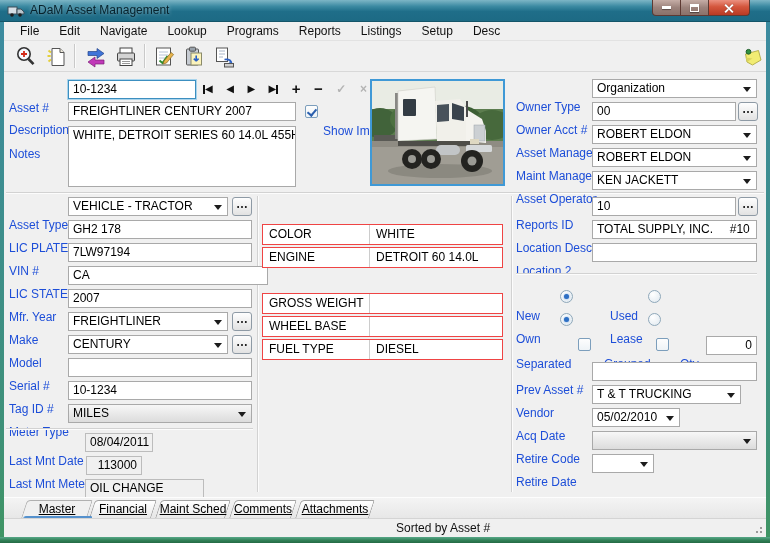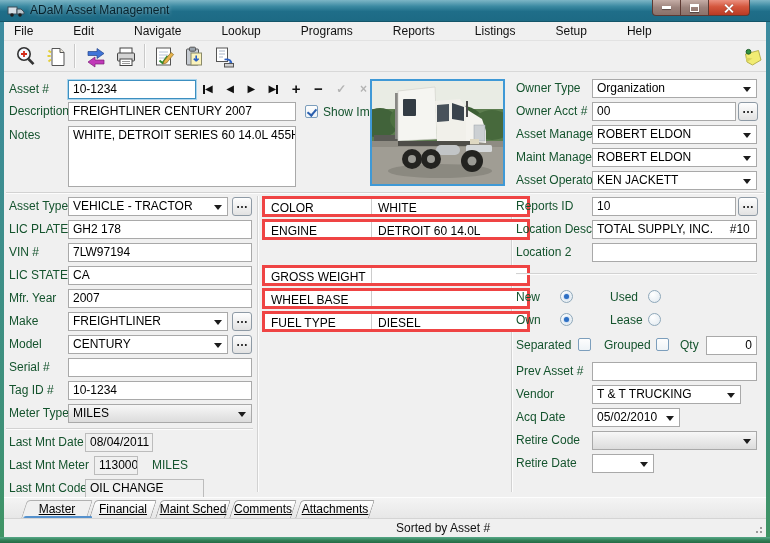--- a/index.html
+++ b/index.html
@@ -30,31 +30,31 @@
     height:11px; background:#fff; box-shadow:0 0 1px rgba(0,0,0,.5); }
   .glyph-x::before { transform:rotate(45deg); } .glyph-x::after { transform:rotate(-45deg); }
   .frame-l,.frame-r { position:absolute; top:22px; bottom:6px; width:4px;
     background:linear-gradient(180deg,#3c8ba0,#3e9178 80%,#3f9464); }
   .frame-l { left:0; } .frame-r { right:0; }
   .frame-b { position:absolute; left:0; bottom:0; width:770px; height:6px;
     background:linear-gradient(180deg,#57a888,#2f7d54 60%,#246b45); }
 
   
   .menubar { position:absolute; left:4px; top:22px; width:762px; height:19px; background:#f0f0f0;
-    display:flex; align-items:center; border-bottom:1px solid #e2e2e2;gap:20px; }
+    display:flex; align-items:center; padding-left:6px; border-bottom:1px solid #e2e2e2; }
   .mi { font-size:12px; color:#111; padding:2px 10px; white-space:nowrap; }
   .toolbar { position:absolute; left:4px; top:41px; width:762px; height:31px; background:#f0f0f0;
     border-bottom:1px solid #d8d8d8; }
   .tbtn { position:absolute; top:2px; width:28px; height:27px; display:flex; align-items:center;
     justify-content:center; }
   .tsep { position:absolute; top:3px; width:1px; height:24px; background:#c9c9c9;
     box-shadow:1px 0 0 #fbfbfb; }
 
   
-  .lbl { position:absolute; font-size:12px; line-height:19px; color:#14532d; white-space:nowrap; }
+  .lbl { position:absolute; font-size:12px; line-height:19px; color:#1d4ed8; white-space:nowrap;margin-top:19px; }
   .fld { position:absolute; height:19px; background:#fff; border:1px solid #a9a9a9;
     font-size:12px; line-height:17px; padding:0 4px; white-space:nowrap; overflow:hidden; color:#000; }
   .fld.ro { background:#f0f0f0; border-color:#bcbcbc; }
   .fld.focus { border-color:#3c8fc0; box-shadow:0 0 0 1px #a9d4ec; }
   .fld.num { text-align:right; }
   .cmb { padding-right:18px; }
   .cmb.gray { background:linear-gradient(#f7f7f7,#dcdcdc); }
   .arrow { position:absolute; right:5px; top:7px; width:0; height:0;
     border-left:4px solid transparent; border-right:4px solid transparent; border-top:5px solid #1c1c1c; }
   .ell { position:absolute; width:20px; height:19px; border:1px solid #8e9aa5; border-radius:3px;
@@ -77,22 +77,22 @@
   .nbtn { display:flex; align-items:center; font-size:10px; color:#111; line-height:18px; }
   .nbtn .bar { width:2px; height:9px; background:#111; display:inline-block; }
   .nbtn.big { font-size:15px; font-weight:bold; }
   .nbtn.dim { color:#b4b4b4; font-weight:bold; font-size:12px; }
 
   
   .photo { position:absolute; left:370px; top:79px; width:135px; height:107px;
     border:2px solid #3f99d6; background:#e9ece6; }
 
   
-  .spec { position:absolute; left:262px; width:268px; height:21px; background:#fff;
-    border:3px solid #ef4444; }
+  .spec { position:absolute; left:262px; width:241px; height:21px; background:#fff;
+    border:1px solid #ef4444;margin-top:28px; }
   .spec .sl { position:absolute; left:6px; top:0; font-size:12px; line-height:19px; color:#000; white-space:nowrap; }
   .spec .sv { position:absolute; left:113px; top:0; font-size:12px; line-height:19px; color:#000; white-space:nowrap; }
   .spec .sdiv { position:absolute; left:106px; top:0; bottom:0; width:1px; background:#cccccc; }
 
   
   .tabbar { position:absolute; left:4px; top:497px; width:762px; height:21px;
     background:linear-gradient(#f4f4f4,#e7e7e7); border-top:1px solid #fdfdfd; }
   .tab { position:absolute; top:2px; height:18px;text-decoration:underline; }
   .tab .tbg { position:absolute; left:0; top:0; right:0; bottom:0; transform:skewX(-18deg);
     background:linear-gradient(#ffffff,#e9e9e9); border:1px solid #a2a2a2; border-bottom:none;
@@ -141,21 +141,21 @@
 
   <div class="menubar">
     <span class="mi">File</span>
     <span class="mi">Edit</span>
     <span class="mi">Navigate</span>
     <span class="mi">Lookup</span>
     <span class="mi">Programs</span>
     <span class="mi">Reports</span>
     <span class="mi">Listings</span>
     <span class="mi">Setup</span>
-    <span class="mi">Help</span>
+    <span class="mi">Desc</span>
   </div>
 
   <div class="toolbar">
     <div class="tbtn" style="left:8px">
       <svg width="24" height="24" viewBox="0 0 24 24">
         <circle cx="10" cy="9" r="6.2" fill="#f6f9ff" stroke="#333" stroke-width="1.6"></circle>
         <path d="M10 6v6M7 9h6" stroke="#d22a1a" stroke-width="1.8" fill="none"></path>
         <path d="M14.5 14l5 5.2" stroke="#333" stroke-width="2.6" fill="none"></path>
       </svg>
     </div>
@@ -315,21 +315,21 @@
   <div class="fld cmb" style="left:68px;top:197px;width:160px"><span>VEHICLE - TRACTOR</span><span class="arrow"></span></div>
   <div class="ell" style="left:232px;top:197px">…</div>
 
   <span class="lbl" style="left:9px;top:220px">LIC PLATE #</span>
   <div class="fld" style="left:68px;top:220px;width:184px">GH2 178</div>
 
   <span class="lbl" style="left:9px;top:243px">VIN #</span>
   <div class="fld" style="left:68px;top:243px;width:184px">7LW97194</div>
 
   <span class="lbl" style="left:9px;top:266px">LIC STATE</span>
-  <div class="fld" style="left:68px;top:266px;width:184px">CA</div>
+  <div class="fld" style="left:68px;top:266px;width:200px">CA</div>
 
   <span class="lbl" style="left:9px;top:289px">Mfr. Year</span>
   <div class="fld" style="left:68px;top:289px;width:184px">2007</div>
 
   <span class="lbl" style="left:9px;top:312px">Make</span>
   <div class="fld cmb" style="left:68px;top:312px;width:160px"><span>FREIGHTLINER</span><span class="arrow"></span></div>
   <div class="ell" style="left:232px;top:312px">…</div>
 
   <span class="lbl" style="left:9px;top:335px">Model</span>
   <div class="fld cmb" style="left:68px;top:335px;width:160px"><span>CENTURY</span><span class="arrow"></span></div>
@@ -343,21 +343,21 @@
 
   <span class="lbl" style="left:9px;top:404px">Meter Type</span>
   <div class="fld cmb gray" style="left:68px;top:404px;width:184px"><span>MILES</span><span class="arrow"></span></div>
 
   <div class="hsep" style="left:6px;top:428px;width:247px"></div>
 
   <span class="lbl" style="left:9px;top:433px">Last Mnt Date</span>
   <div class="fld ro" style="left:85px;top:433px;width:68px">08/04/2011</div>
 
   <span class="lbl" style="left:9px;top:456px">Last Mnt Meter</span>
-  <div class="fld ro num" style="left:94px;top:456px;width:44px">113000</div>
+  <div class="fld ro num" style="left:86px;top:456px;width:56px">113000</div>
   <span class="lbl" style="left:152px;top:456px">MILES</span>
 
   <span class="lbl" style="left:9px;top:479px">Last Mnt Code</span>
   <div class="fld ro" style="left:85px;top:479px;width:119px">OIL CHANGE</div>
 
   <div class="spec" style="top:196px">
     <span class="sl">COLOR</span>
       <span class="sdiv"></span>
       <span class="sv">WHITE</span>
   </div>

